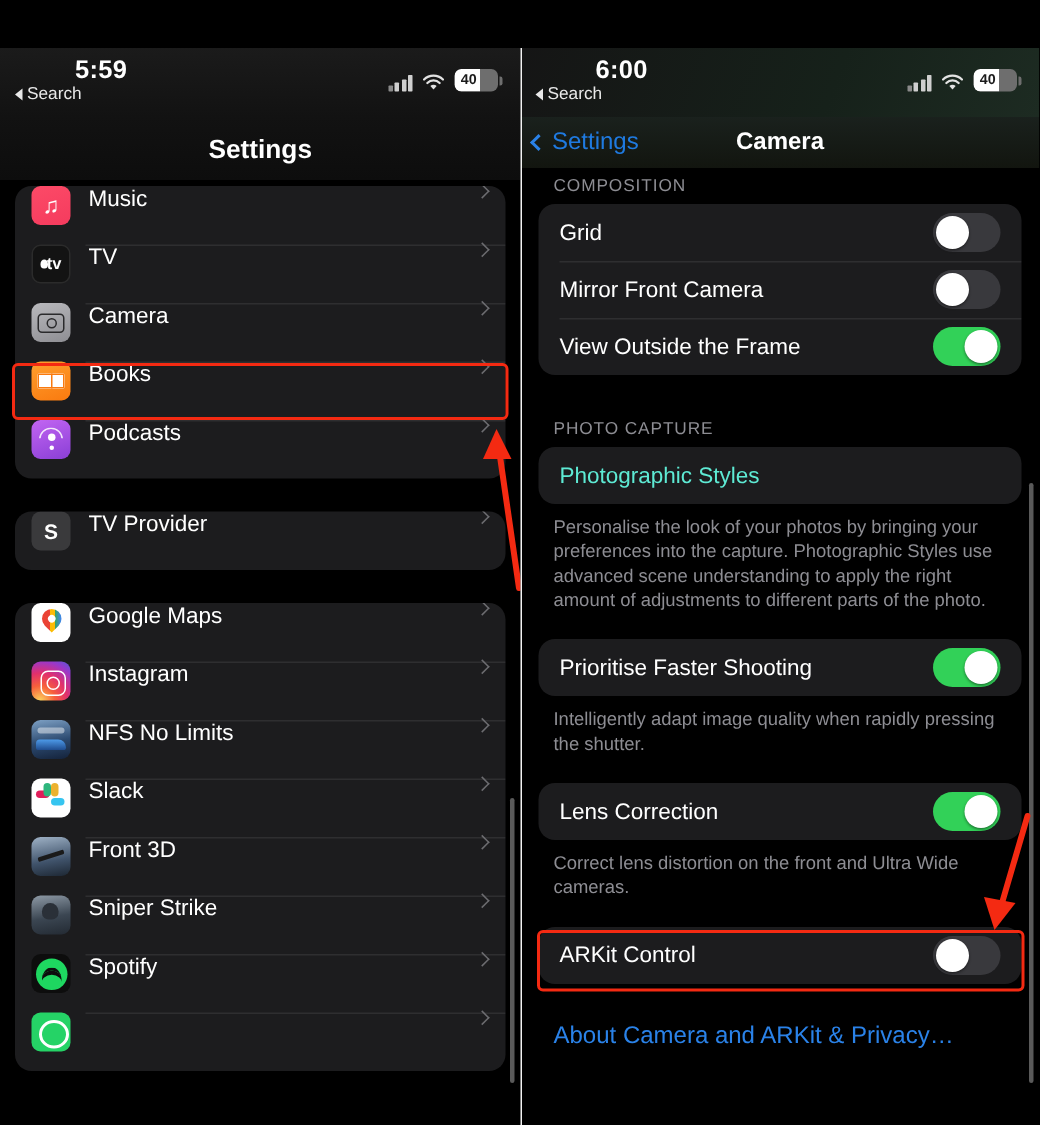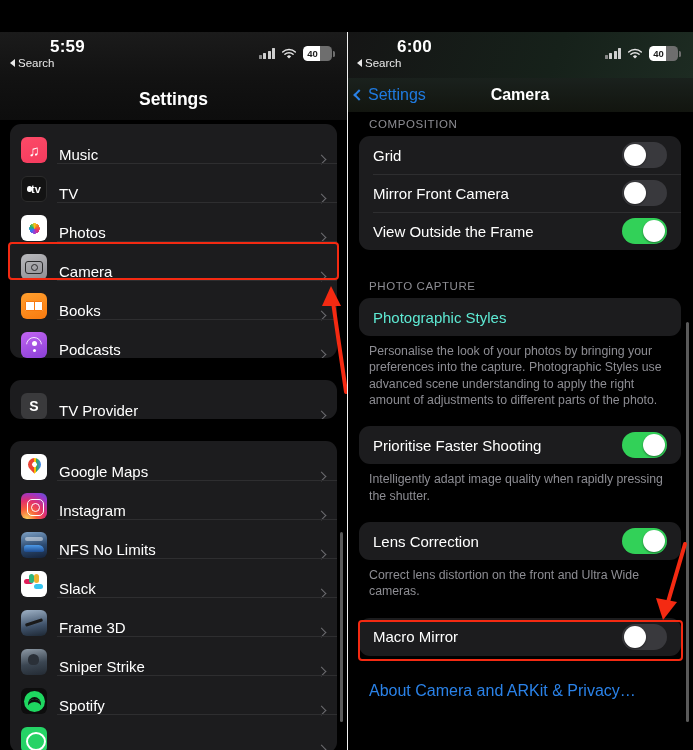--- a/index.html
+++ b/index.html
@@ -34,21 +34,21 @@
     position: absolute; left: 10px; top: 25px;
     color: #e9e9e9; font-size: 11.5px; display: flex; align-items: center; gap: 3px;
   }
   .sb-back .tri {
     width: 0; height: 0;
     border-top: 4px solid transparent; border-bottom: 4px solid transparent;
     border-right: 5px solid #e9e9e9;
   }
   .sb-right {
     position: absolute; right: 12px; top: 14px;
-    display: flex; align-items: center; gap: 6px;
+    display: flex; align-items: flex-end; gap: 6px;
   }
   .sig { display: flex; align-items: flex-end; gap: 1.5px; height: 11px; }
   .sig i { width: 3px; background: #cfcfcf; border-radius: .5px; display: block; }
   .sig i:nth-child(1){ height:4px; background:#8a8a8a; }
   .sig i:nth-child(2){ height:6px; }
   .sig i:nth-child(3){ height:8.5px; }
   .sig i:nth-child(4){ height:11px; }
   .wifi { position: relative; width: 16px; height: 12px; }
   .wifi svg { position: absolute; left: 0; top: 0; }
   .batt {
@@ -75,21 +75,21 @@
     color: #fff; font-size: 17.5px; font-weight: 700;
     background: linear-gradient(180deg,#121212 0%, #0d0d0d 100%);
   }
   .list-scroll { position: relative; height: 662px; overflow: hidden; background: #000; }
 
   .group {
     margin: 0 10px 22px 10px; background: #1c1c1e;
     border-radius: 11px; overflow: hidden;
   }
   .row {
-    position: relative; display: flex; align-items: flex-end;
+    position: relative; display: flex; align-items: flex-start;
     height: 39px; padding-left: 11px; padding-right: 12px;
   }
   .row + .row::before {
     content: ""; position: absolute; left: 47px; right: 0; top: 0;
     height: 1px; background: #2e2e30;
   }
   .appicon {
     width: 26px; height: 26px; border-radius: 6px; flex: none;
     margin-right: 12px; position: relative; overflow: hidden;
   }
@@ -359,27 +359,20 @@
           <span class="appicon ic-music"></span>
           <span class="row-label">Music</span>
           <span class="chev"></span>
         </div>
         <div class="row">
           <span class="appicon ic-tv"></span>
           <span class="row-label">TV</span>
           <span class="chev"></span>
         </div>
         <div class="row">
-          <span class="appicon ic-photos">
-              <span class="pw"></span>
-            </span>
-          <span class="row-label">Photos</span>
-          <span class="chev"></span>
-        </div>
-        <div class="row">
           <span class="appicon ic-camera">
             <span class="body"></span>
               <span class="lens"></span>
           </span>
           <span class="row-label">Camera</span>
           <span class="chev"></span>
         </div>
         <div class="row">
           <span class="appicon ic-books"></span>
           <span class="row-label">Books</span>
@@ -425,21 +418,21 @@
             <span class="s s1"></span>
               <span class="s s2"></span>
               <span class="s s3"></span>
               <span class="s s4"></span>
           </span>
           <span class="row-label">Slack</span>
           <span class="chev"></span>
         </div>
         <div class="row">
           <span class="appicon ic-sniper3d"></span>
-          <span class="row-label">Frame 3D</span>
+          <span class="row-label">Front 3D</span>
           <span class="chev"></span>
         </div>
         <div class="row">
           <span class="appicon ic-sniperstrike"></span>
           <span class="row-label">Sniper Strike</span>
           <span class="chev"></span>
         </div>
         <div class="row">
           <span class="appicon ic-spotify">
               <span class="g"></span>
@@ -566,21 +559,21 @@
               <span class="knob"></span>
             </span>
         </div>
       </div>
       <div class="footnote">Correct lens distortion on the front and Ultra Wide cameras.</div>
 
       <div class="spacer-md"></div>
 
       <div class="card">
         <div class="srow">
-          <span class="srow-label">Macro Mirror</span>
+          <span class="srow-label">ARKit Control</span>
           <span class="toggle">
               <span class="knob"></span>
             </span>
         </div>
       </div>
 
       <div class="spacer-lg"></div>
 
       <div class="bottom-link">About Camera and ARKit &amp; Privacy…</div>
     </div>

